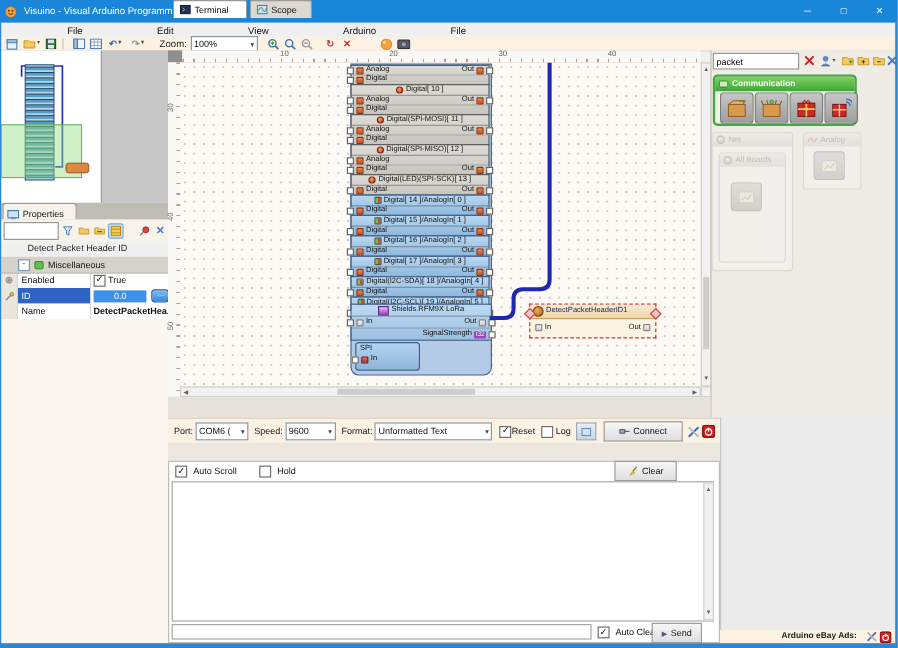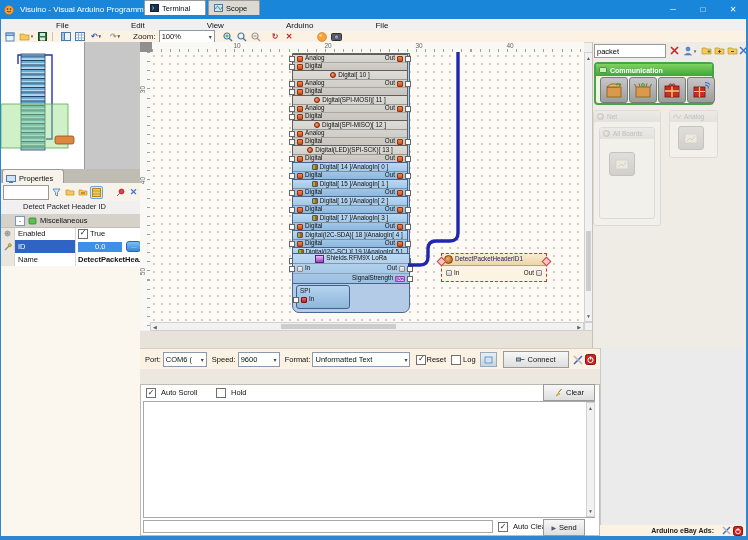--- a/index.html
+++ b/index.html
@@ -781,21 +781,21 @@
         <path d="M1.5 5C3 1.5 4 1.5 5 4s2 2 3-1" stroke="#2a7a2a" stroke-width="0.8" fill="none"></path>
       </svg>
     <span>Scope</span>
   </div>
 
   <div class="abs" id="term-body"></div>
   <span class="abs cb on" style="left:146px;top:388px"></span>
   <span class="abs cbl" style="left:158px;top:388px">Auto Scroll</span>
   <span class="abs cb" style="left:216px;top:388px"></span>
   <span class="abs cbl" style="left:228px;top:388px">Hold</span>
-  <span class="abs btn" style="left:543px;top:384px;width:50px;height:15px">
+  <span class="abs btn" style="left:512px;top:384px;width:50px;height:15px">
     <svg width="9" height="9">
         <path d="M7.5 1L4.5 4.5" stroke="#8a6a20" stroke-width="1"></path>
         <path d="M2 8l2.5-3.5L6 6z" fill="#e8c050" stroke="#a8841a" stroke-width="0.5"></path>
       </svg>
     <span>Clear</span>
   </span>
   <div class="abs" id="term-text"></div>
   <div class="abs sb" style="left:586px;top:402px;width:9px;height:115px">
     <span class="sb-arrow" style="top:1px">▲</span>
     <span class="sb-arrow" style="bottom:1px">▼</span>

